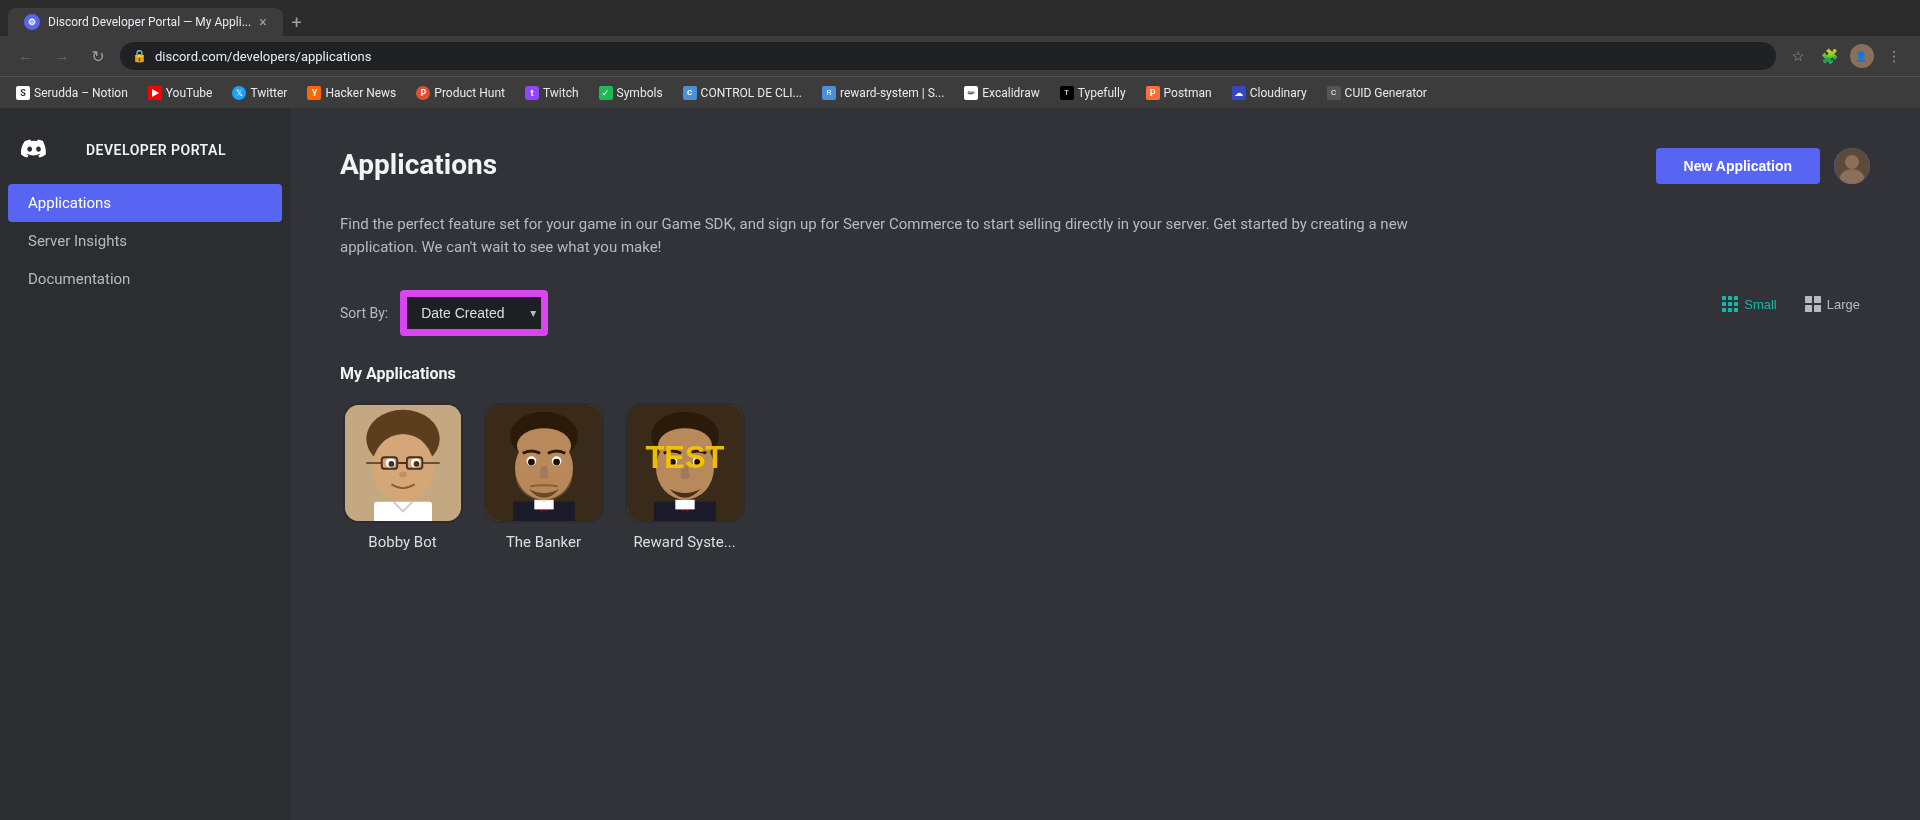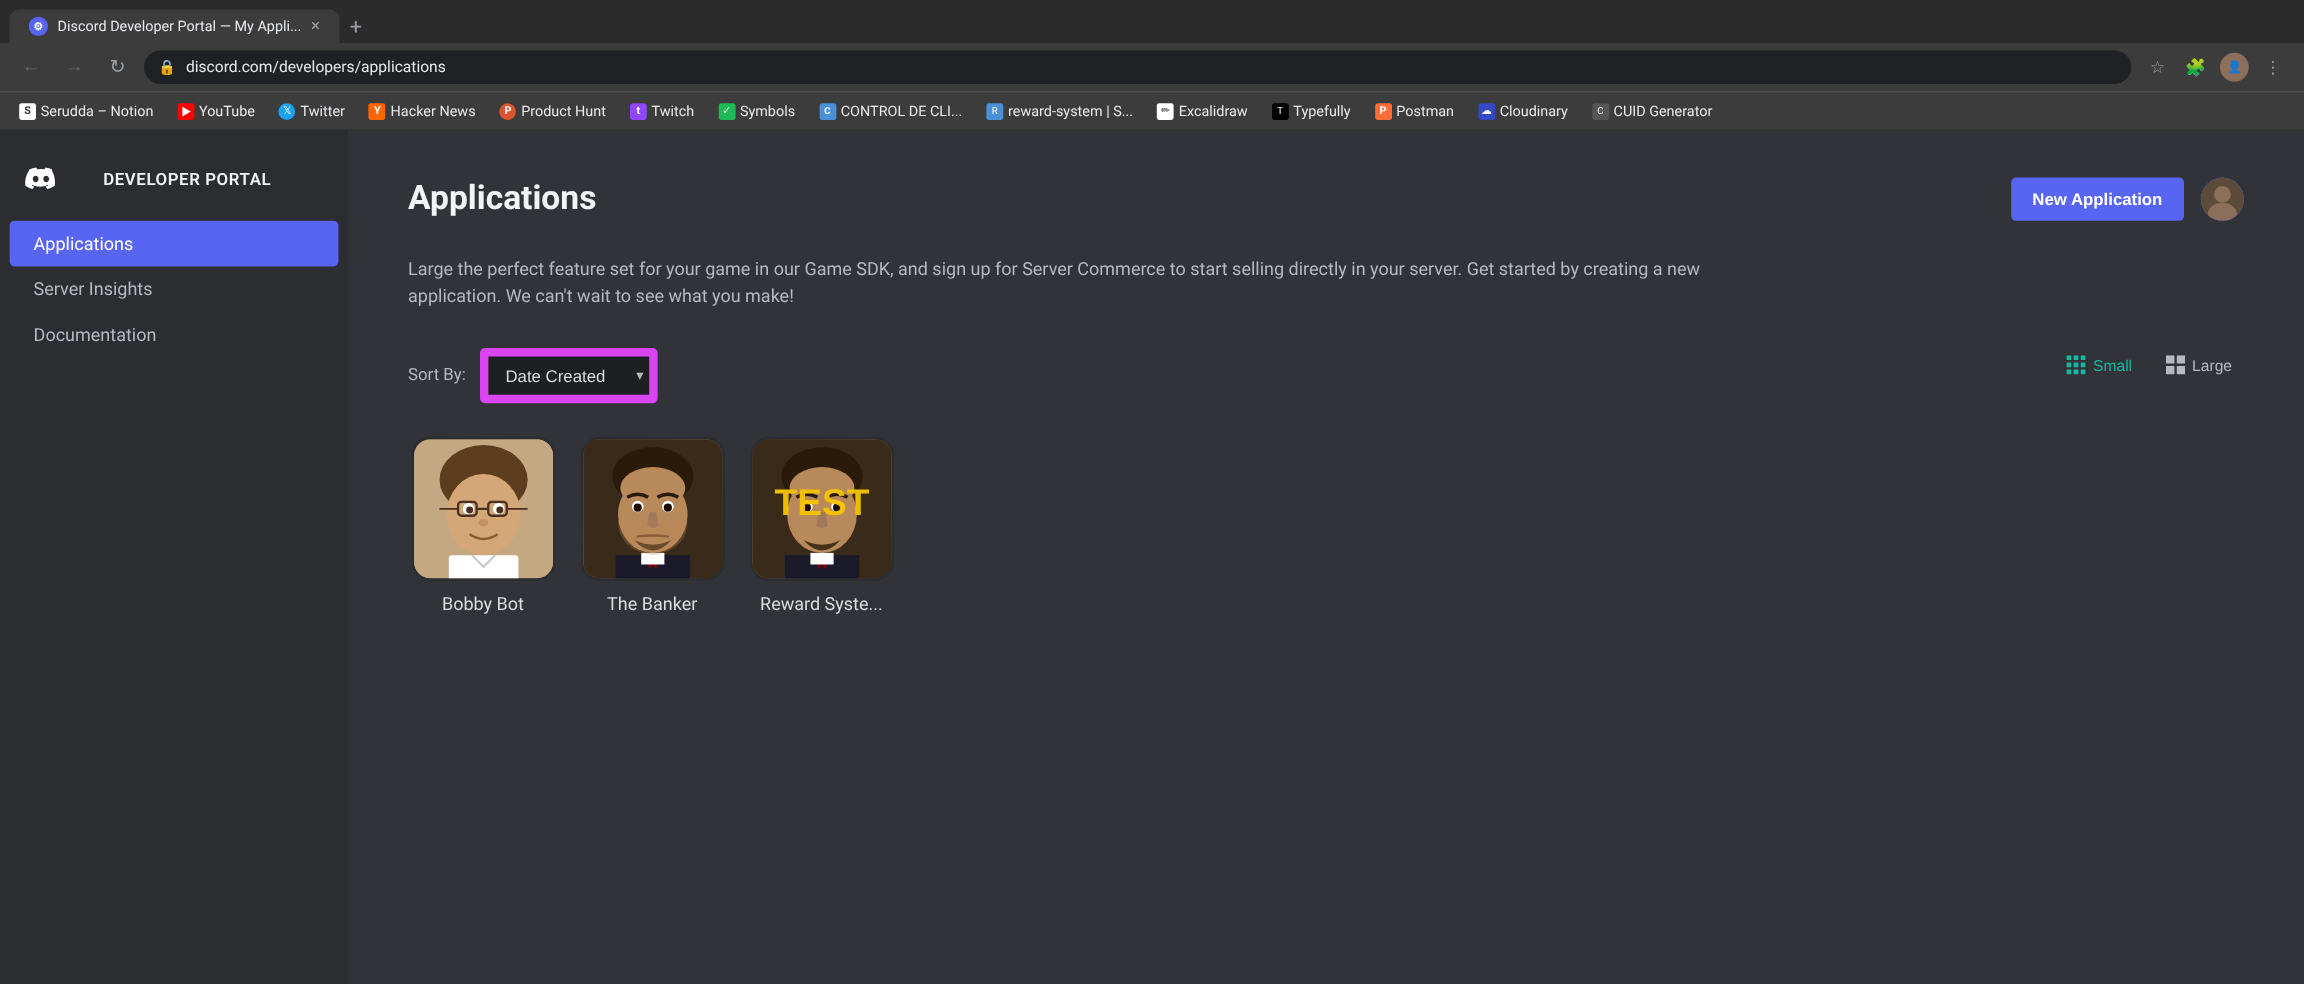--- a/index.html
+++ b/index.html
@@ -46,21 +46,21 @@
     .toolbar { display: flex; align-items: flex-start; justify-content: space-between; margin-bottom: 28px; }
     .sort-section { display: flex; align-items: center; gap: 12px; }
     .sort-label { font-size: 14px; color: #b5bac1; }
     .sort-select { background: #1e1f22; border: 7px solid #d946ef; color: #dcddde; padding: 8px 36px 8px 14px; border-radius: 4px; font-size: 14px; cursor: pointer; appearance: none; -webkit-appearance: none; }
     .sort-select-wrapper { position: relative; }
     .sort-select-wrapper::after { content: '▾'; position: absolute; right: 12px; top: 50%; transform: translateY(-50%); color: #b5bac1; pointer-events: none; font-size: 12px; }
     .view-toggle { display: flex; align-items: center; gap: 8px; }
     .view-btn { display: flex; align-items: center; gap: 6px; padding: 6px 10px; border-radius: 4px; cursor: pointer; font-size: 13px; color: #b5bac1; background: transparent; border: none; }
     .view-btn.active { color: #14b8a6; }
     .view-btn svg { width: 16px; height: 16px; fill: currentColor; }
-    .new-app-btn { background: #5865f2; color: white; border: none; padding: 10px 18px; border-radius: 4px; font-size: 14px; font-weight: 600; cursor: pointer; }
+    .new-app-btn { background: #5865f2; color: white; border: none; padding: 10px 28px; border-radius: 4px; font-size: 14px; font-weight: 600; cursor: pointer; }
     .user-avatar { width: 36px; height: 36px; border-radius: 50%; background: #5865f2; overflow: hidden; display: flex; align-items: center; justify-content: center; }
 
     
     .section-title { font-size: 16px; font-weight: 700; color: #f2f3f5; margin-bottom: 20px; }
     .apps-grid { display: flex; flex-wrap: wrap; gap: 16px; }
     .app-card { width: 125px; cursor: pointer; display: flex; flex-direction: column; align-items: center; }
     .app-icon { width: 120px; height: 120px; border-radius: 16px; overflow: hidden; background: #2b2d31; border: 2px solid transparent; display: flex; align-items: center; justify-content: center; }
     .app-name { margin-top: 10px; font-size: 15px; color: #dcddde; text-align: center; }
 
     
@@ -198,21 +198,21 @@
         <div class="user-avatar">
           <svg width="36" height="36" viewBox="0 0 36 36">
             <circle cx="18" cy="18" r="18" fill="#5c4a3a"></circle>
             <circle cx="18" cy="14" r="7" fill="#8b6f5a"></circle>
             <ellipse cx="18" cy="30" rx="12" ry="9" fill="#8b6f5a"></ellipse>
           </svg>
         </div>
       </div>
     </div>
 
-    <p class="page-description">Large the perfect feature set for your game in our Game SDK, and sign up for Server Commerce to start selling directly in your server. Get started by creating a new application. We can't wait to see what you make!</p>
+    <p class="page-description">Find the perfect feature set for your game in our Game SDK, and sign up for Server Commerce to start selling directly in your server. Get started by creating a new application. We can't wait to see what you make!</p>
 
     <div class="toolbar">
       <div class="sort-section">
         <span class="sort-label">Sort By:</span>
         <div class="sort-select-wrapper">
           <select class="sort-select">
             <option>Date Created</option>
             <option>Name</option>
           </select>
         </div>
@@ -239,20 +239,21 @@
             <rect x="9" y="0" width="7" height="7" rx="0.5"></rect>
             <rect x="0" y="9" width="7" height="7" rx="0.5"></rect>
             <rect x="9" y="9" width="7" height="7" rx="0.5"></rect>
           </svg>
           <span>Large</span>
         </button>
       </div>
     </div>
 
     <div>
+      <h2 class="section-title">My Applications</h2>
 
       <div class="apps-grid">
 
         <div class="app-card">
           <div class="app-icon">
             <div class="bobby-icon">
               <svg viewBox="0 0 120 120" width="120" height="120">
 
                 <rect width="120" height="120" fill="#c4a882"></rect>
 

